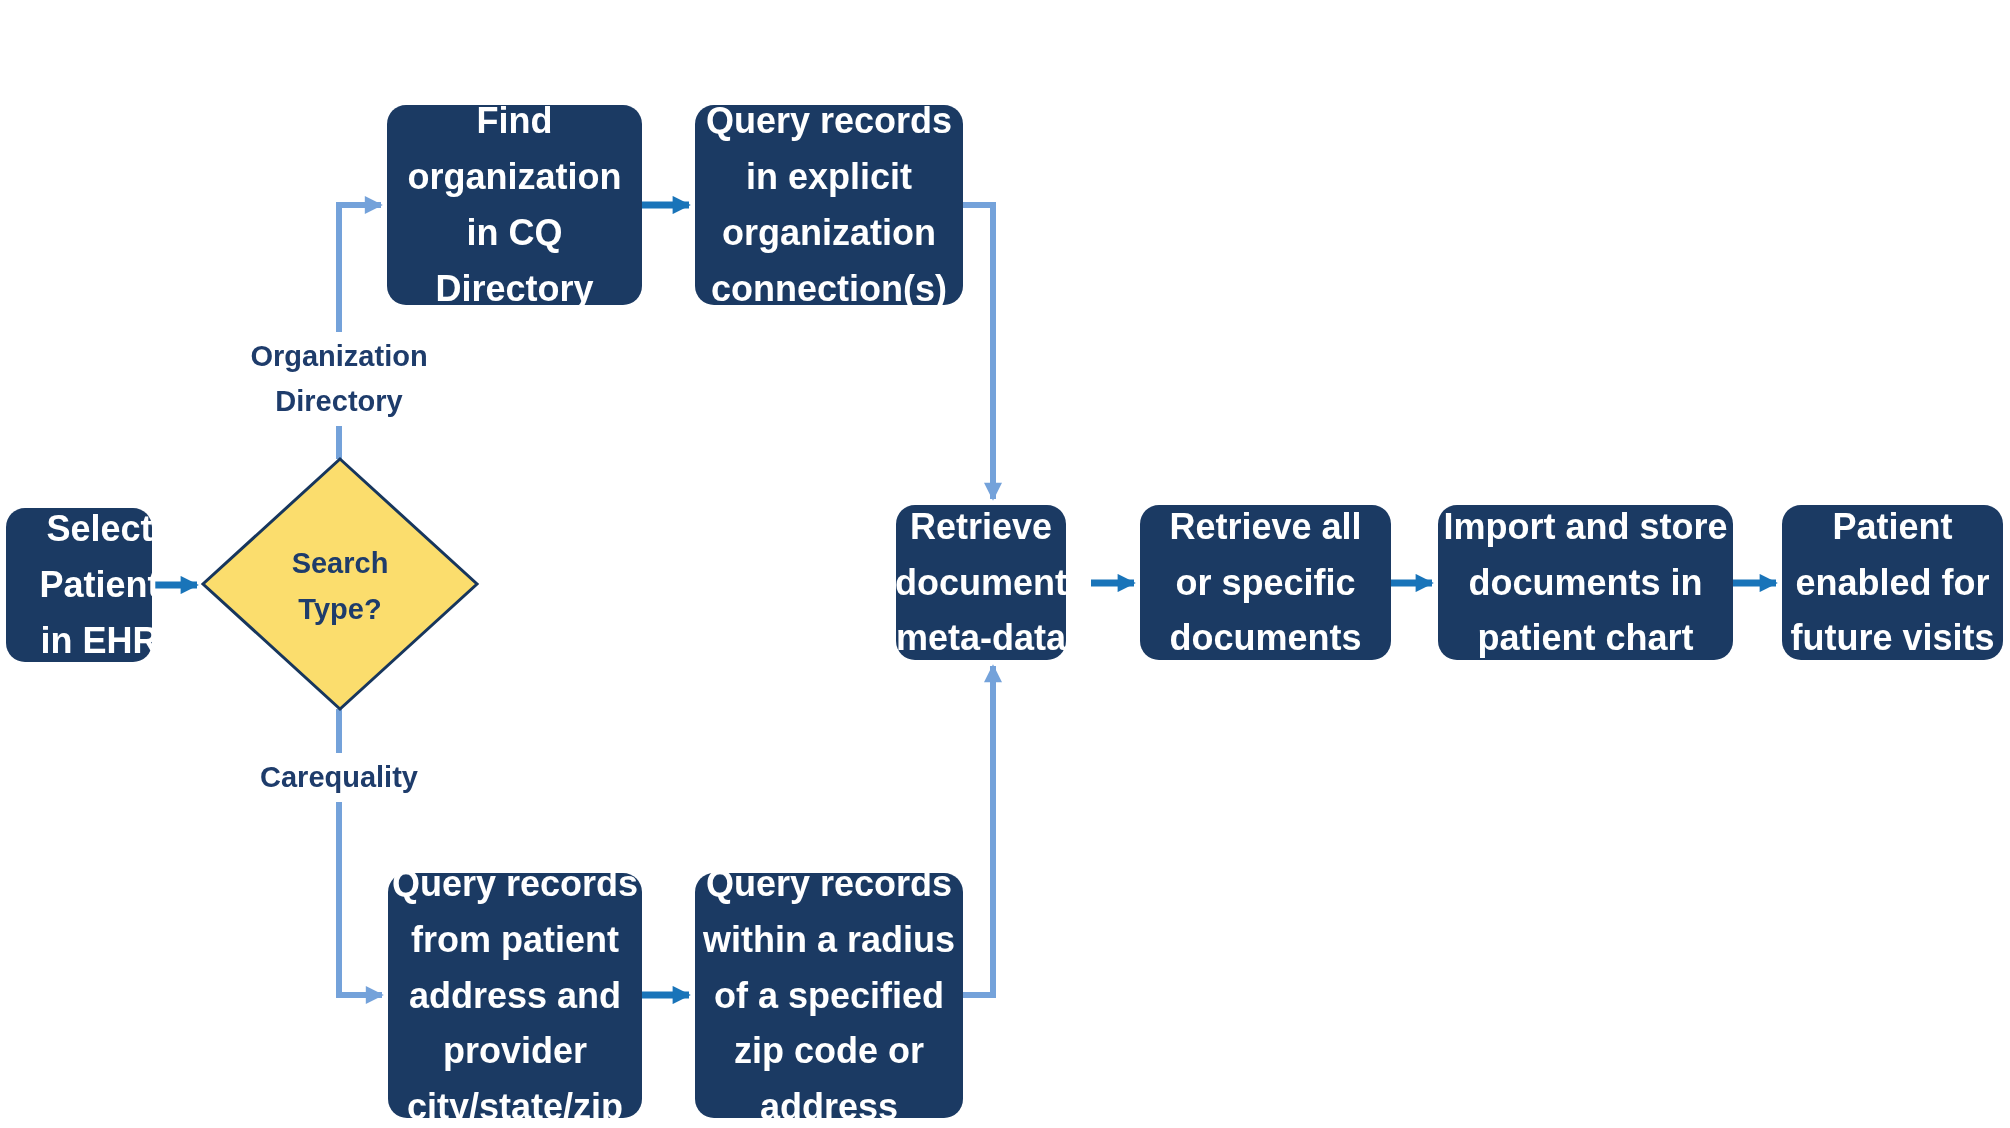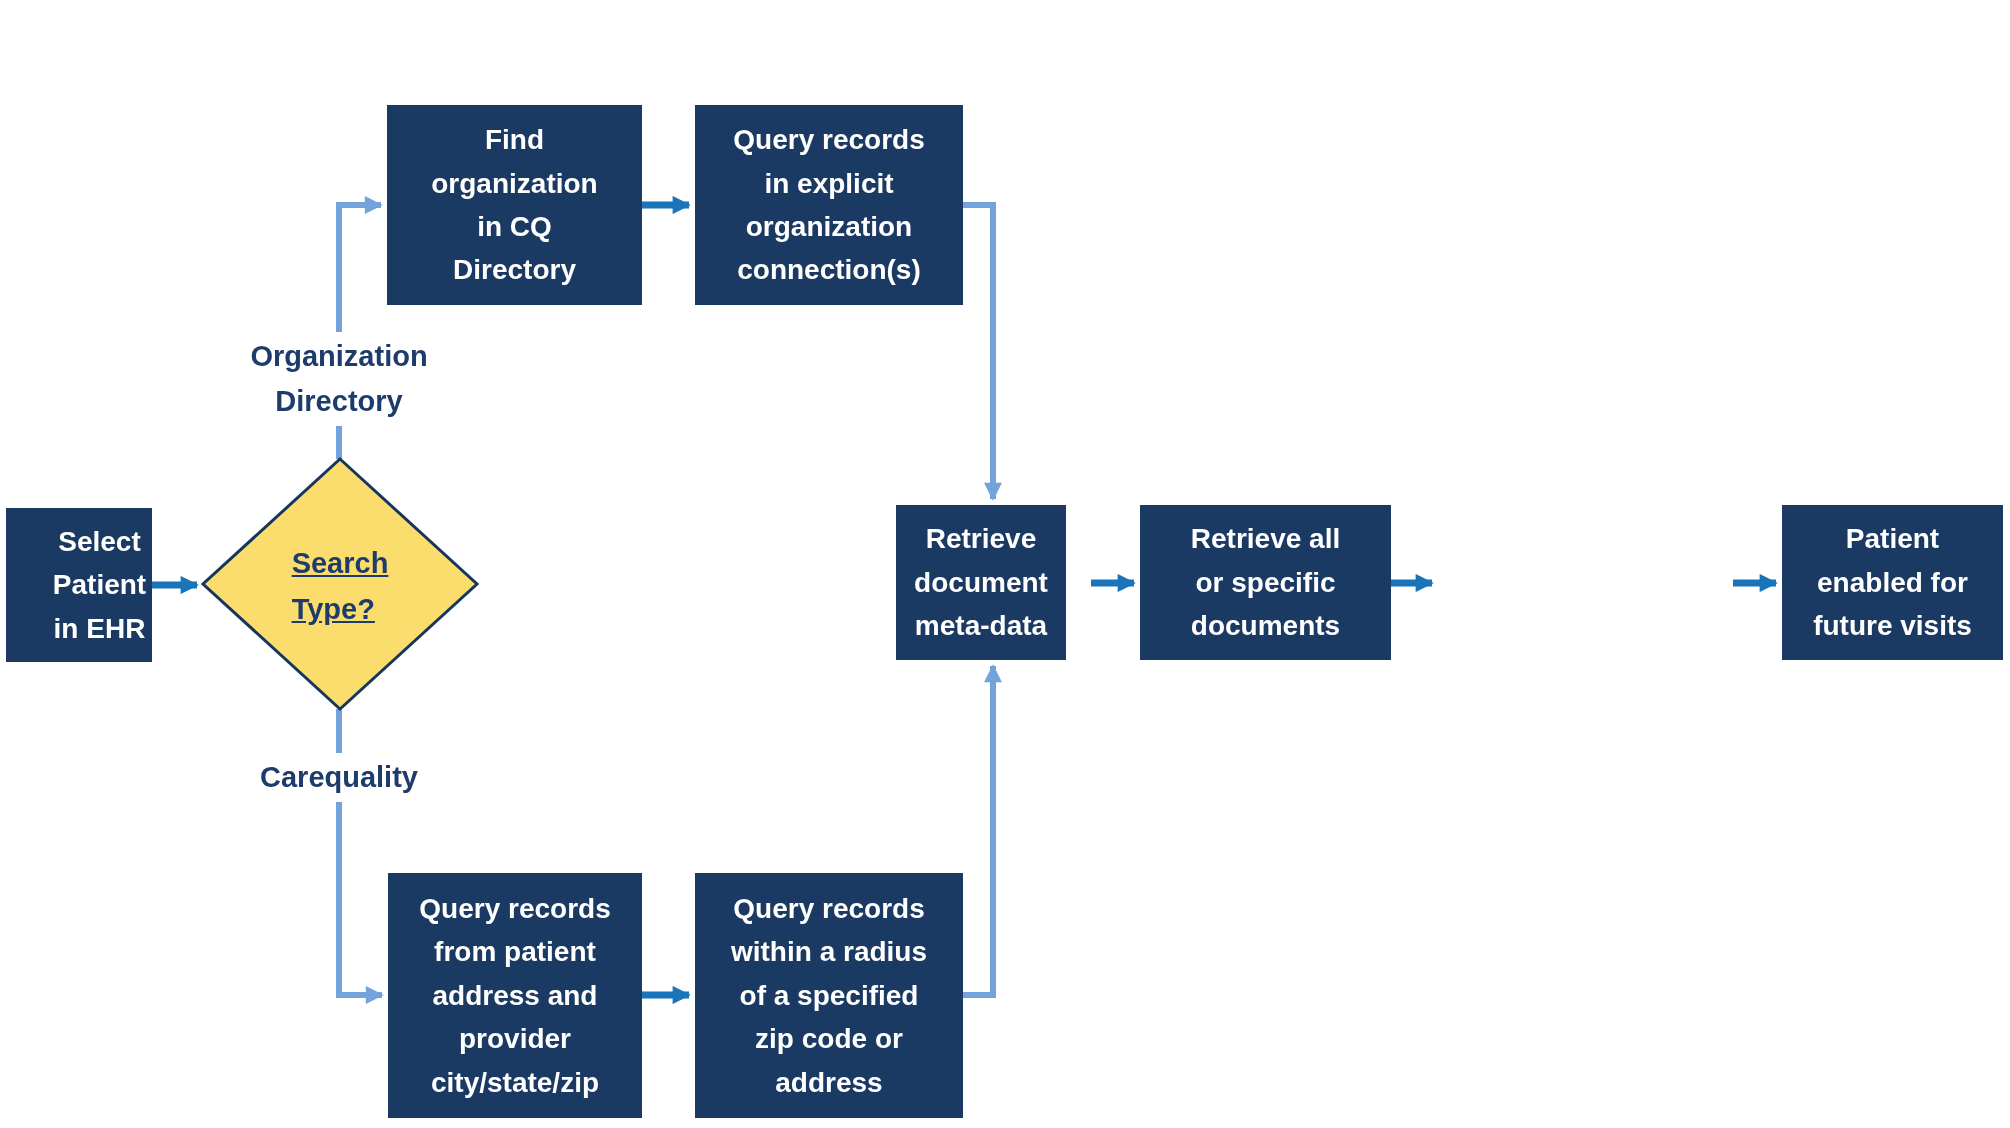--- a/index.html
+++ b/index.html
@@ -42,30 +42,31 @@
     text-decoration:underline;
     text-decoration-thickness:3px;
     text-underline-offset:7px;
   }
   .node{
     position:absolute;
     background:var(--box-fill);
     color:var(--box-text);
     display:flex;align-items:center;justify-content:center;
     text-align:center;
-    font-size:28px;font-weight:bold;line-height:1.55;
+    font-size:36px;font-weight:bold;line-height:1.55;
     white-space:pre-line;
+    border-radius:19px;
   }
   .diamond-label{
     position:absolute;
     display:flex;align-items:center;justify-content:center;
+    text-align:center;
     color:var(--heading-text);
     font-size:29px;font-weight:bold;line-height:1.6;
     white-space:pre-line;
-    text-decoration:underline;
   }
   .branch-label{
     position:absolute;
     transform:translateX(-50%);
     background:var(--background);
     color:var(--heading-text);
     font-size:29px;font-weight:bold;line-height:1.55;
     text-align:center;
     white-space:pre-line;
     padding:2px 8px;
@@ -117,20 +118,23 @@
 connection(s)</div>
 
   <div class="node" style="left:896px;top:505px;width:170px;height:155px;">Retrieve
 document
 meta-data</div>
 
   <div class="node" style="left:1140px;top:505px;width:251px;height:155px;text-align:center;">Retrieve all
 or specific
 documents</div>
 
+  <div class="node" style="left:1438px;top:505px;width:295px;height:155px;">Import and store
+documents in
+patient chart</div>
 
   <div class="node" style="left:1782px;top:505px;width:221px;height:155px;">Patient
 enabled for
 future visits</div>
 
   <div class="node" style="left:388px;top:873px;width:254px;height:245px;">Query records
 from patient
 address and
 provider
 city/state/zip</div>

